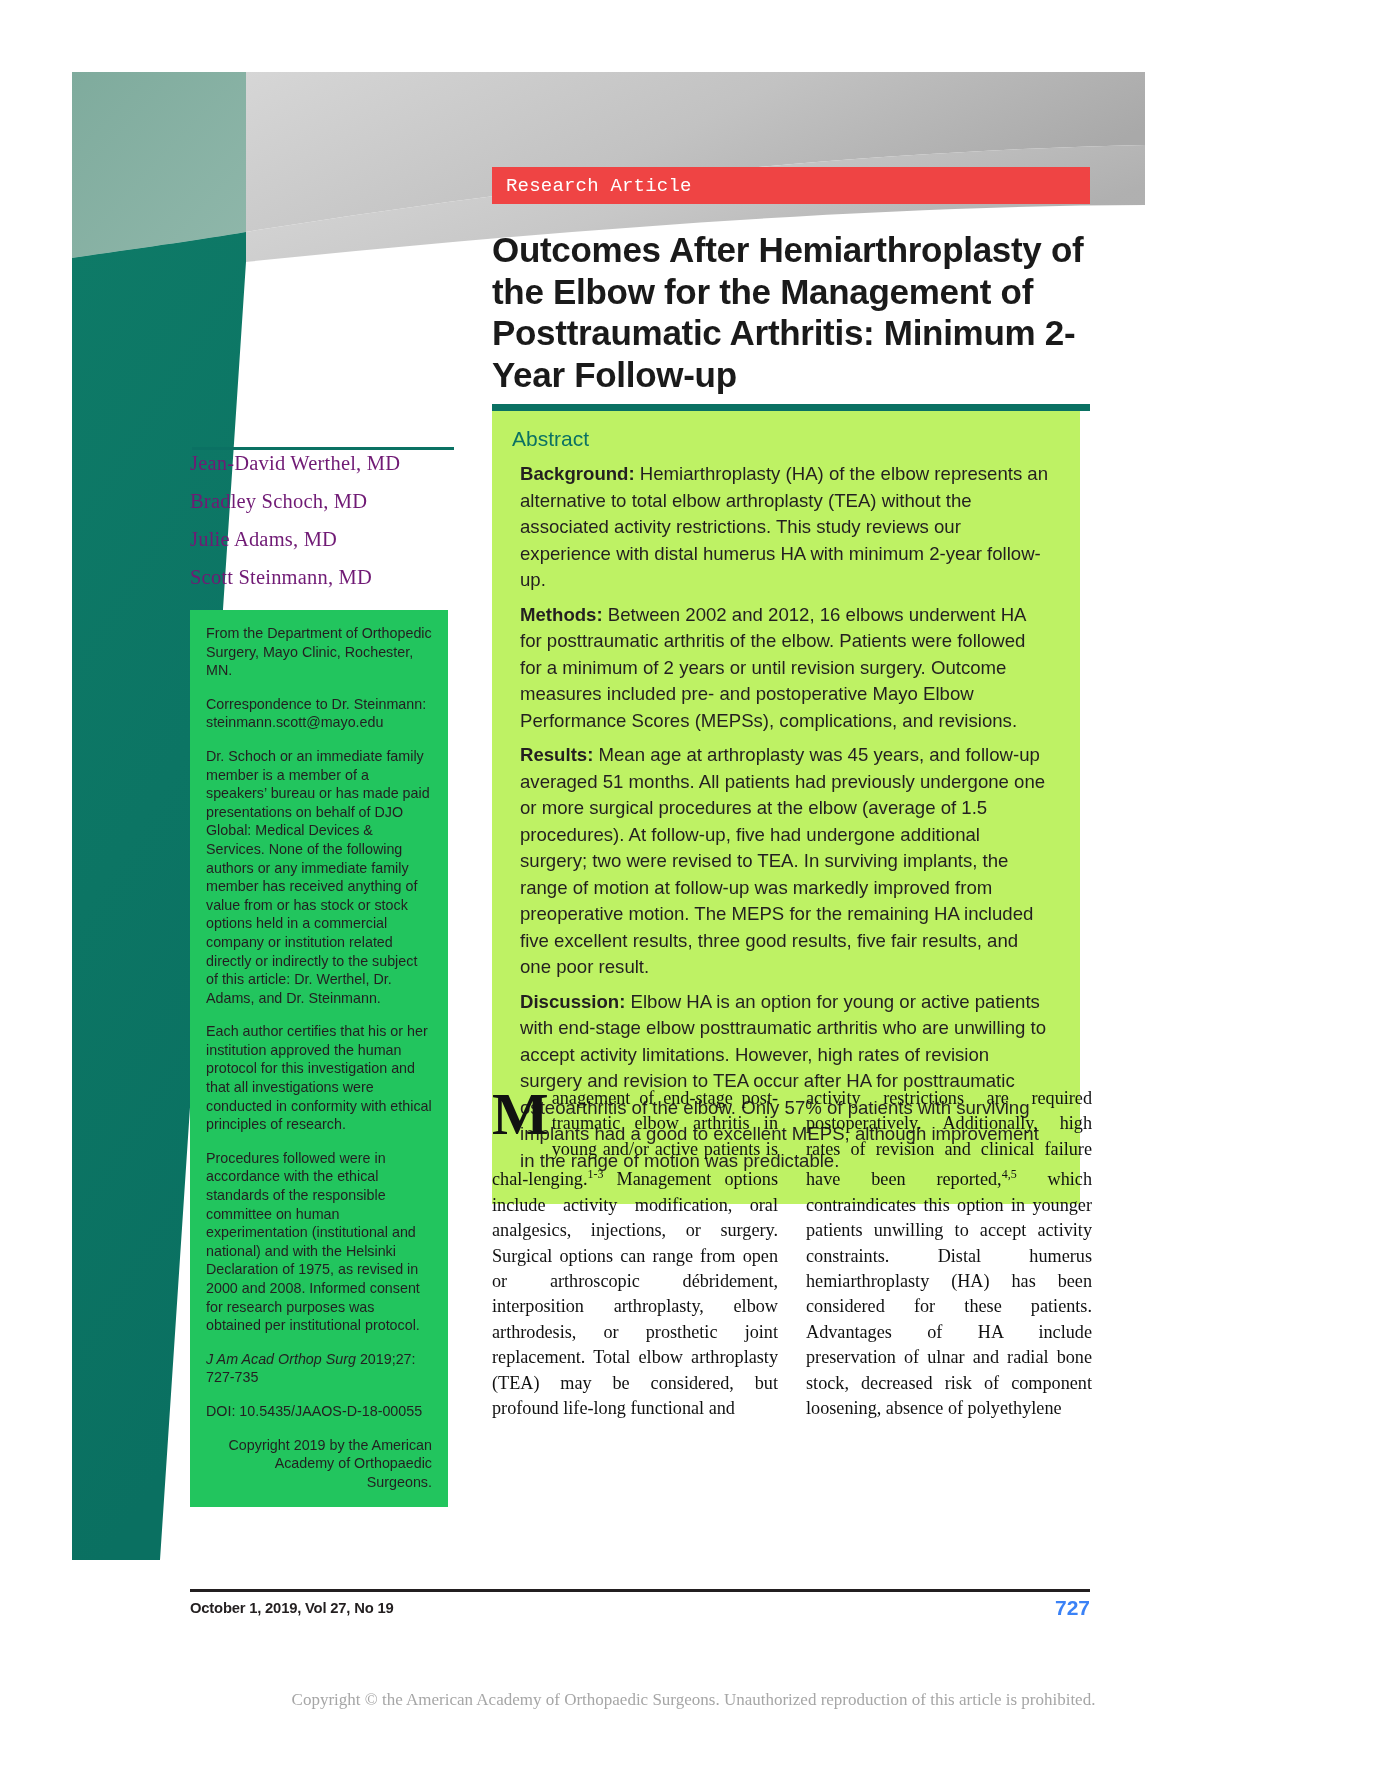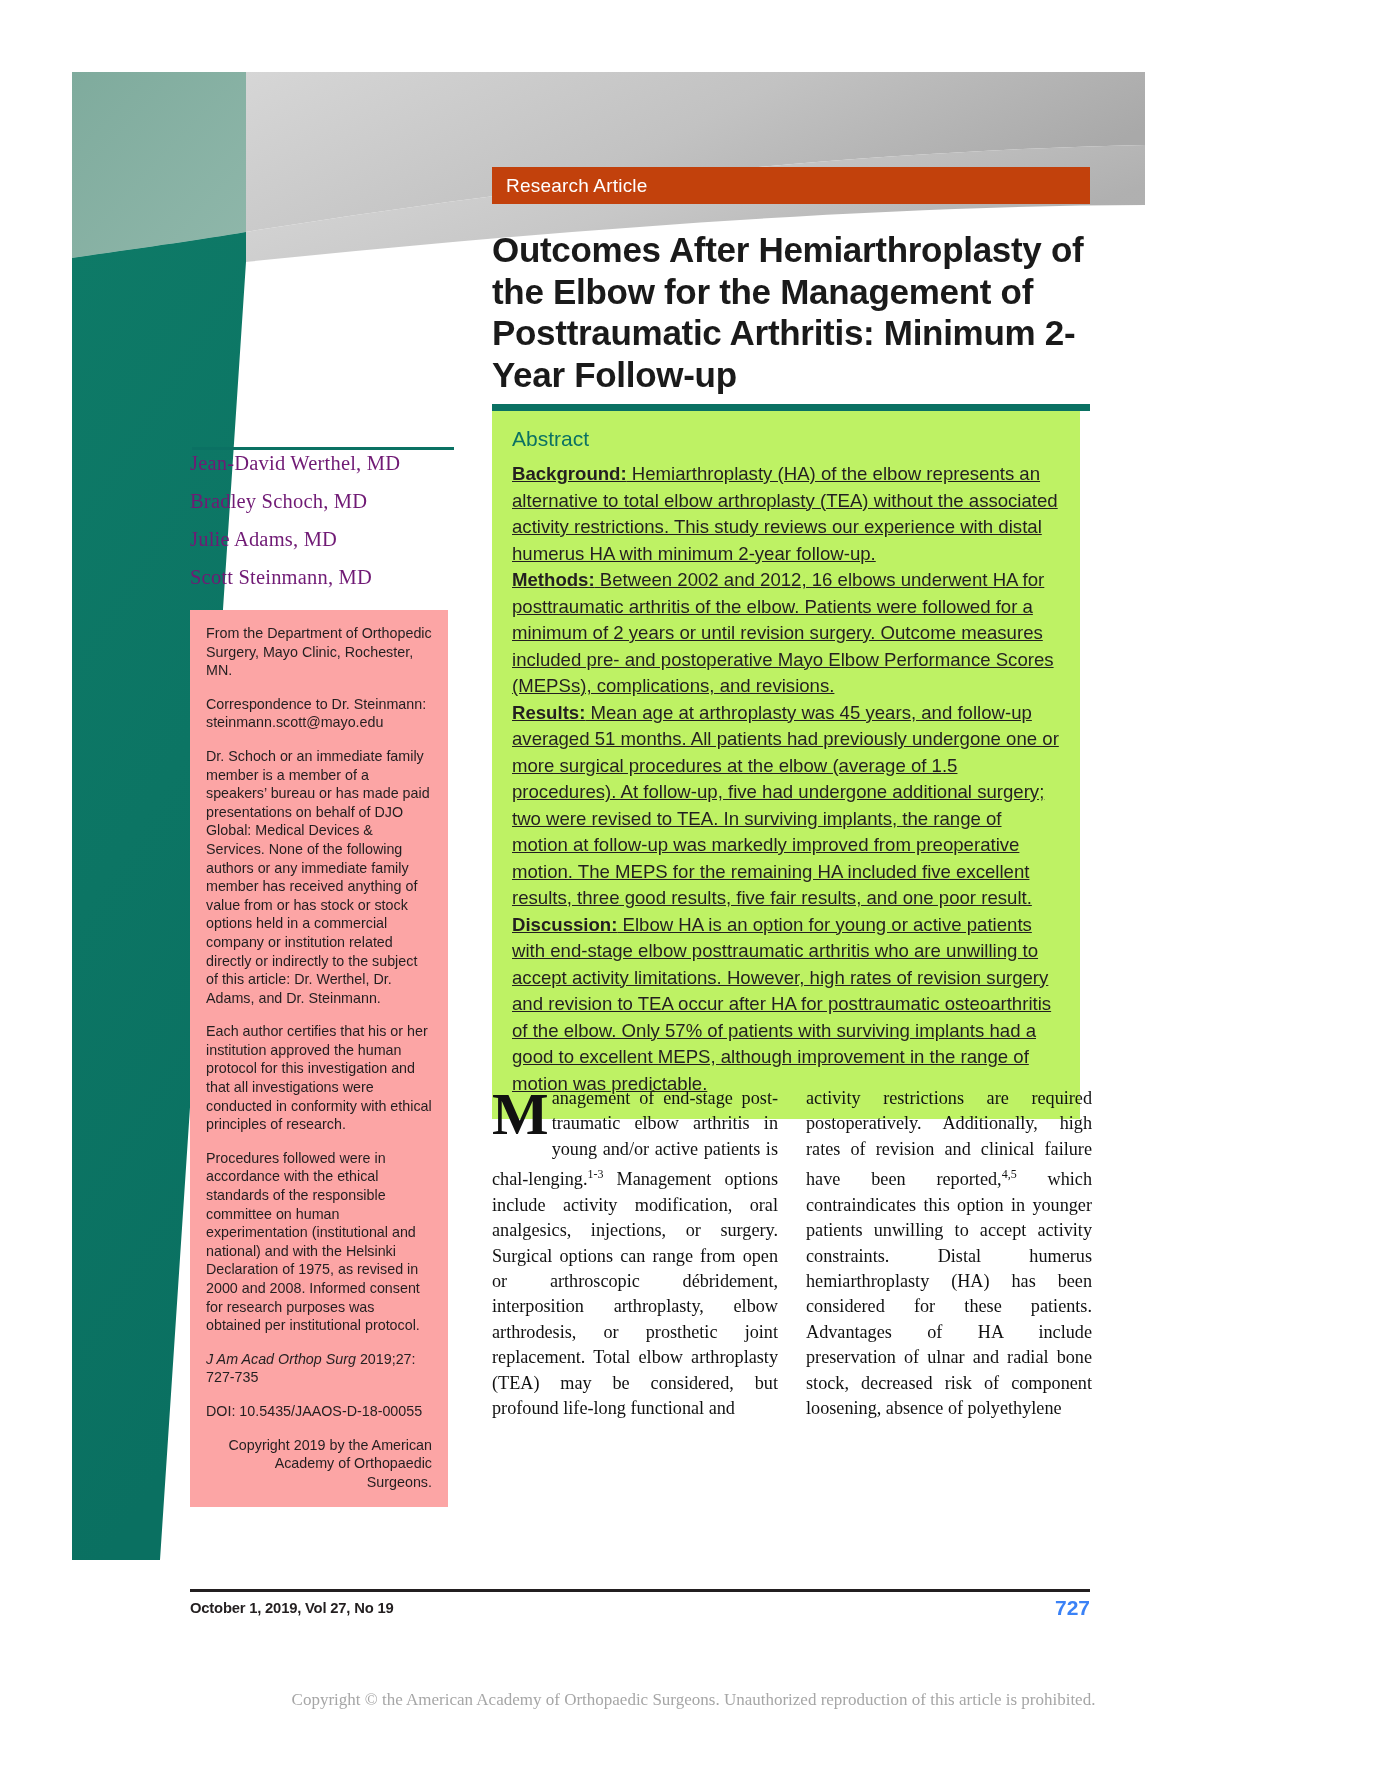--- a/index.html
+++ b/index.html
@@ -33,21 +33,22 @@
     pointer-events: none;
   }
 
   
   #research-bar {
     position: absolute;
     left: 492px;
     top: 167px;
     width: 598px;
     height: 37px;
-    background: #c2410c;
+    background: #ef4444;
+    font-family: Liberation Mono, monospace;
   }
   #research-bar-label {
     position: absolute;
     left: 14px;
     top: 8px;
     color: #ffffff;
     font-size: 19px;
     letter-spacing: 0.2px;
   }
 
@@ -96,21 +97,21 @@
     margin-bottom: 15px;
     letter-spacing: 0.2px;
   }
 
   
   #sidebar-notes {
     position: absolute;
     left: 190px;
     top: 610px;
     width: 258px;
-    background: #fca5a5;
+    background: #22c55e;
     padding: 14px 16px 16px 16px;
     box-sizing: border-box;
     color: #231f20;
     font-size: 14.3px;
     line-height: 18.6px;
   }
   #sidebar-notes p {
     margin: 0 0 15px 0;
   }
   #sidebar-notes p:last-child { margin-bottom: 0; text-align: right; }
@@ -131,21 +132,21 @@
     font-size: 21px;
     margin: 0 0 10px 0;
     font-weight: normal;
   }
   #abstract-body {
     color: #231f20;
     font-size: 18.6px;
     line-height: 26.5px;
   }
   #abstract-body .sec { font-weight: bold; }
-  #abstract-body p { margin: 0; text-decoration: underline; }
+  #abstract-body p { margin: 8px; }
 
   
   #body-columns {
     position: absolute;
     left: 492px;
     top: 1086px;
     width: 600px;
     height: 395px;
     display: flex;
     gap: 28px;

